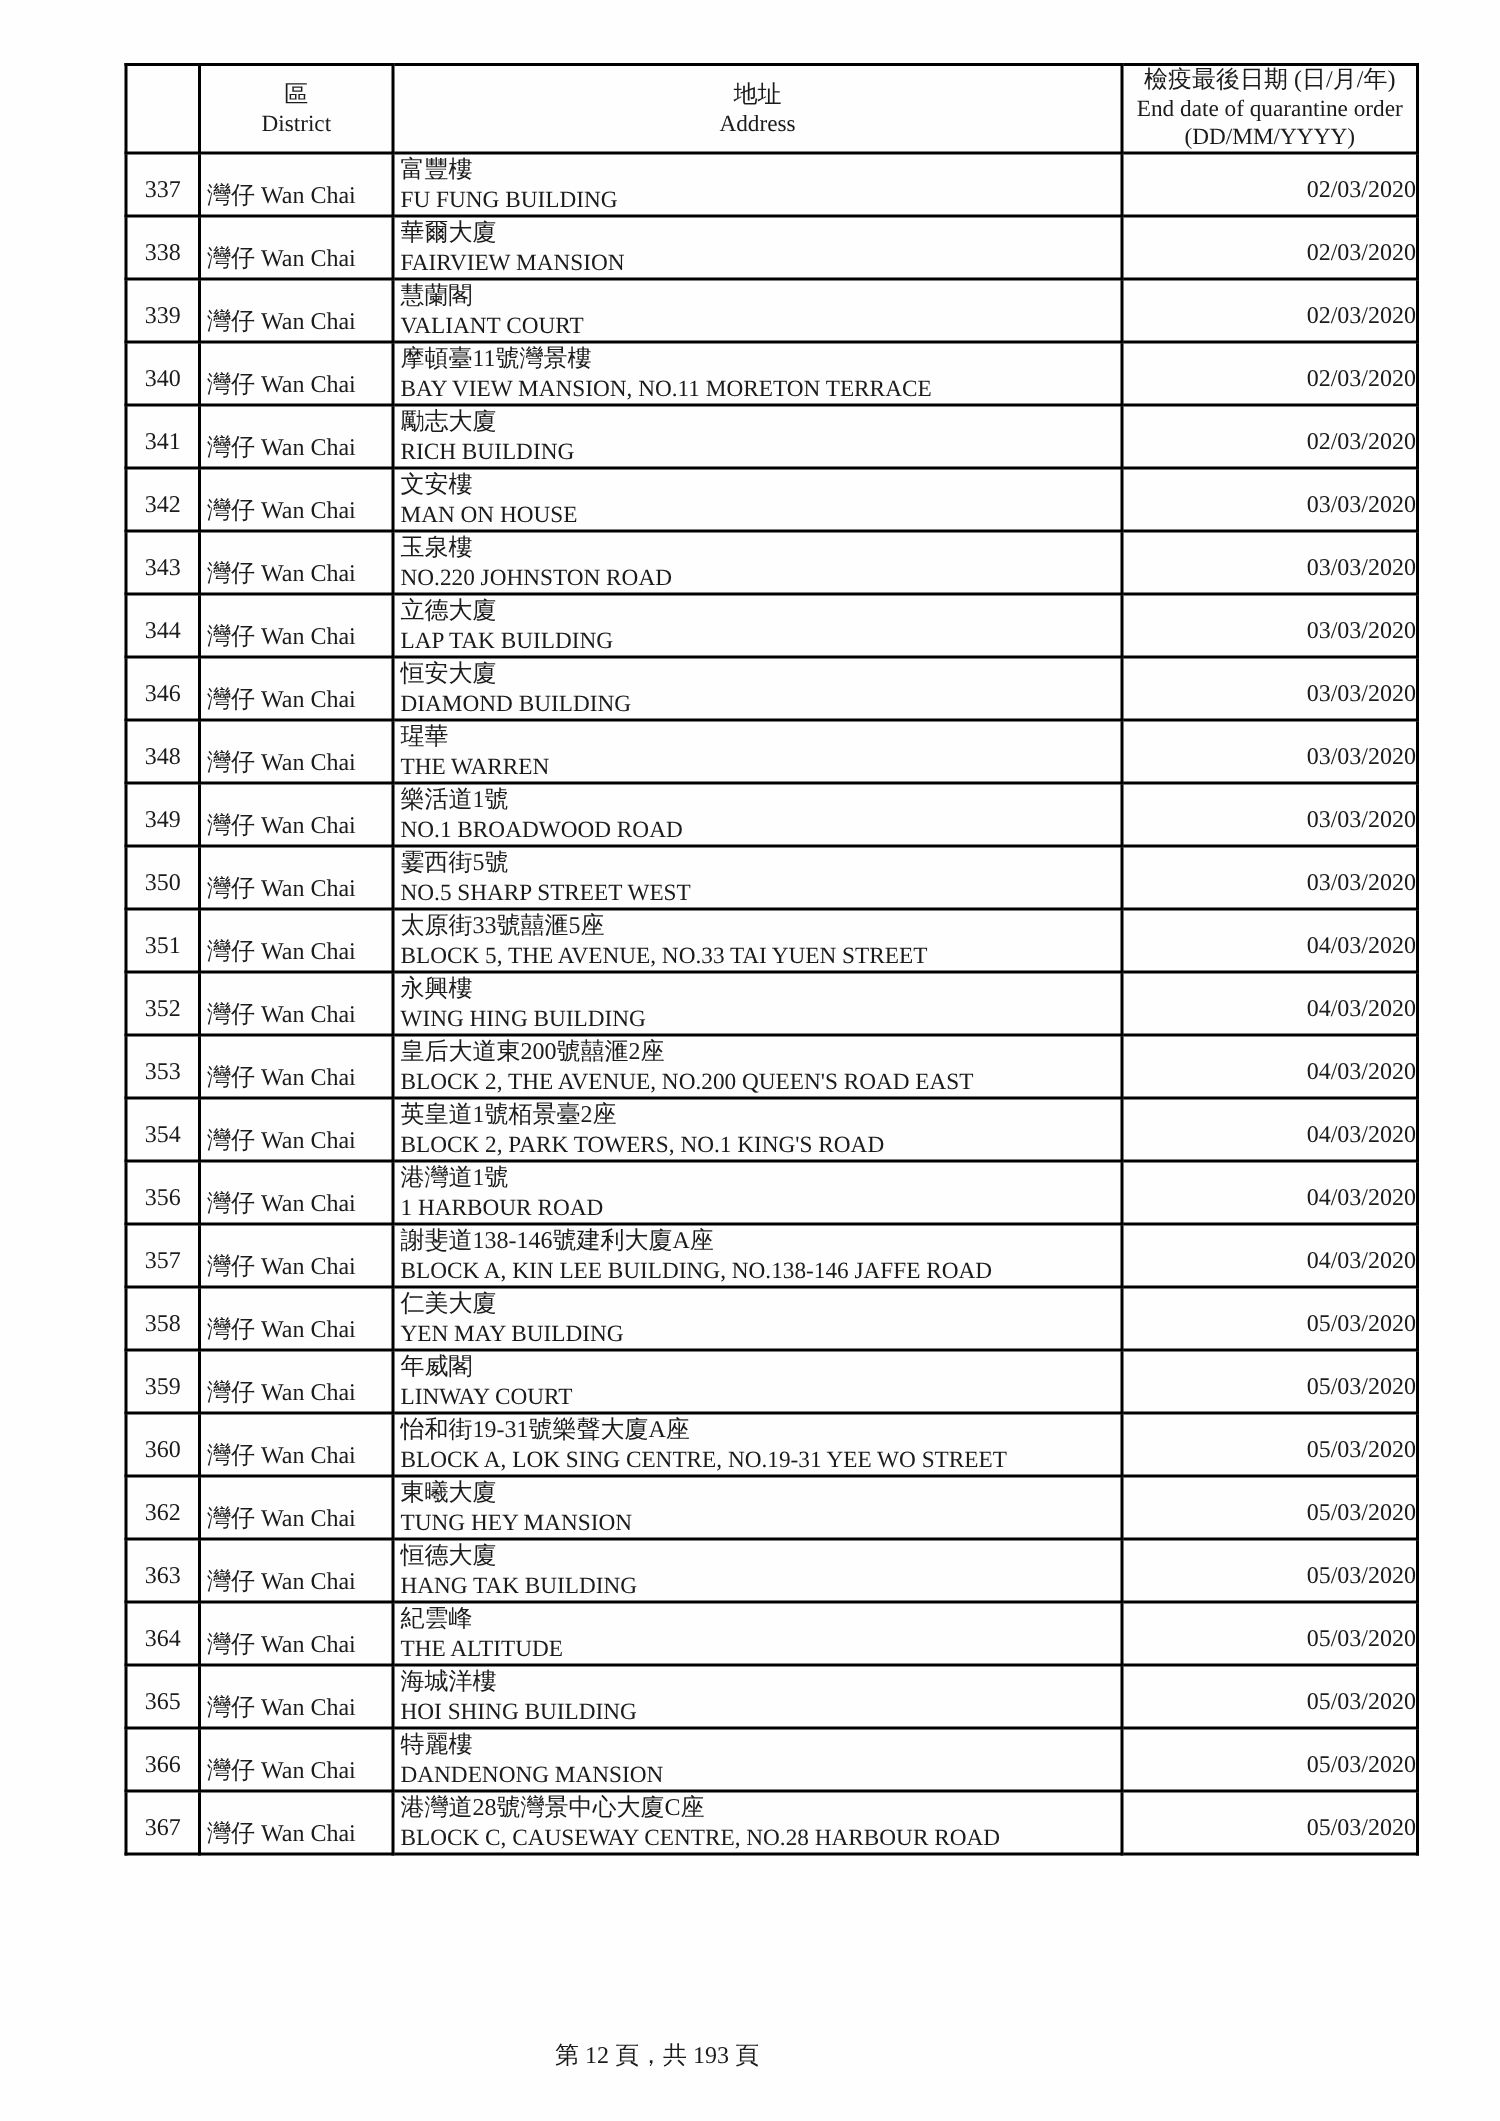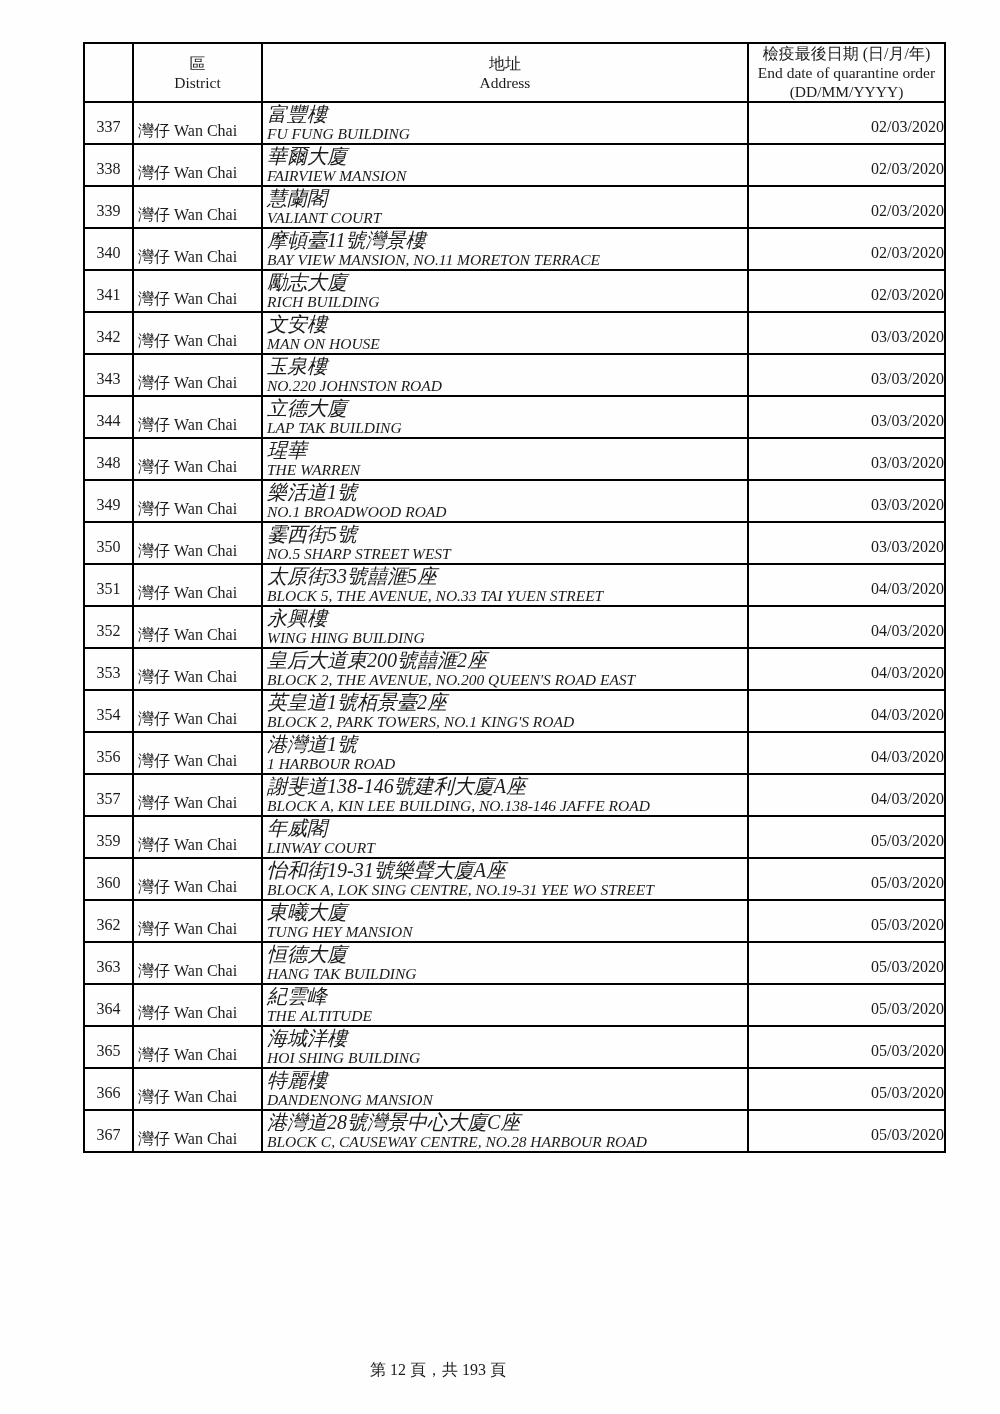--- a/index.html
+++ b/index.html
@@ -54,22 +54,22 @@
     padding-top: 14px;
     font-size: 15.5px;
   }
   td.col-district {
     padding: 18px 2px 0 4px;
     white-space: nowrap;
   }
   td.col-address {
     padding: 1px 2px 0 4px;
   }
-  .addr-zh { font-size: 20px; line-height: 20px; white-space: nowrap; font-style: italic; }
-  .addr-en { font-size: 15.5px; line-height: 19px; white-space: nowrap; font-style: italic; }
+  .addr-zh { font-size: 16px; line-height: 20px; white-space: nowrap; }
+  .addr-en { font-size: 15.5px; line-height: 19px; white-space: nowrap; }
   td.col-date {
     text-align: right;
     padding-top: 14px;
     font-size: 15.5px;
   }
   .footer {
     position: absolute;
     left: 0; top: 1360px;
     width: 876px;
     text-align: center;
@@ -174,20 +174,29 @@
         <tr>
           <td class="col-num">344</td>
           <td class="col-district">灣仔 Wan Chai</td>
           <td class="col-address">
             <div class="addr-zh">立德大廈</div>
             <div class="addr-en">LAP TAK BUILDING</div>
           </td>
           <td class="col-date">03/03/2020</td>
         </tr>
         <tr>
+          <td class="col-num">346</td>
+          <td class="col-district">灣仔 Wan Chai</td>
+          <td class="col-address">
+            <div class="addr-zh">恒安大廈</div>
+            <div class="addr-en">DIAMOND BUILDING</div>
+          </td>
+          <td class="col-date">03/03/2020</td>
+        </tr>
+        <tr>
           <td class="col-num">348</td>
           <td class="col-district">灣仔 Wan Chai</td>
           <td class="col-address">
             <div class="addr-zh">瑆華</div>
             <div class="addr-en">THE WARREN</div>
           </td>
           <td class="col-date">03/03/2020</td>
         </tr>
         <tr>
           <td class="col-num">349</td>
@@ -255,20 +264,29 @@
         <tr>
           <td class="col-num">357</td>
           <td class="col-district">灣仔 Wan Chai</td>
           <td class="col-address">
             <div class="addr-zh">謝斐道138-146號建利大廈A座</div>
             <div class="addr-en">BLOCK A, KIN LEE BUILDING, NO.138-146 JAFFE ROAD</div>
           </td>
           <td class="col-date">04/03/2020</td>
         </tr>
         <tr>
+          <td class="col-num">358</td>
+          <td class="col-district">灣仔 Wan Chai</td>
+          <td class="col-address">
+            <div class="addr-zh">仁美大廈</div>
+            <div class="addr-en">YEN MAY BUILDING</div>
+          </td>
+          <td class="col-date">05/03/2020</td>
+        </tr>
+        <tr>
           <td class="col-num">359</td>
           <td class="col-district">灣仔 Wan Chai</td>
           <td class="col-address">
             <div class="addr-zh">年威閣</div>
             <div class="addr-en">LINWAY COURT</div>
           </td>
           <td class="col-date">05/03/2020</td>
         </tr>
         <tr>
           <td class="col-num">360</td>

